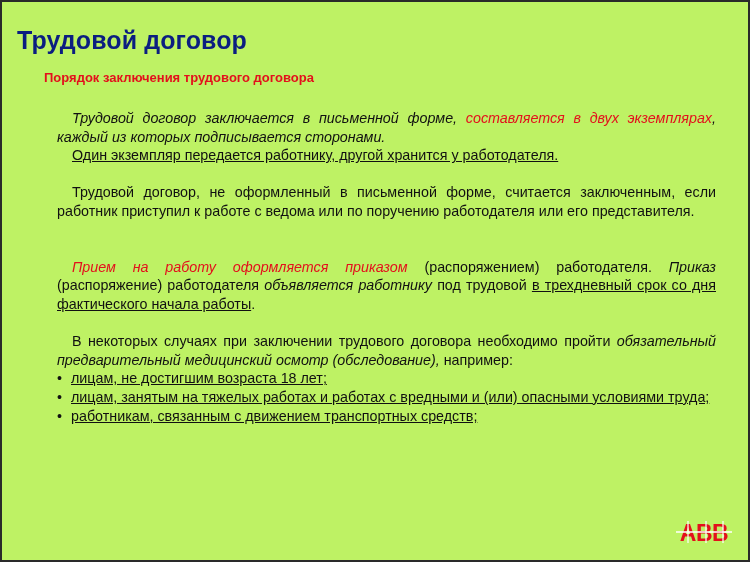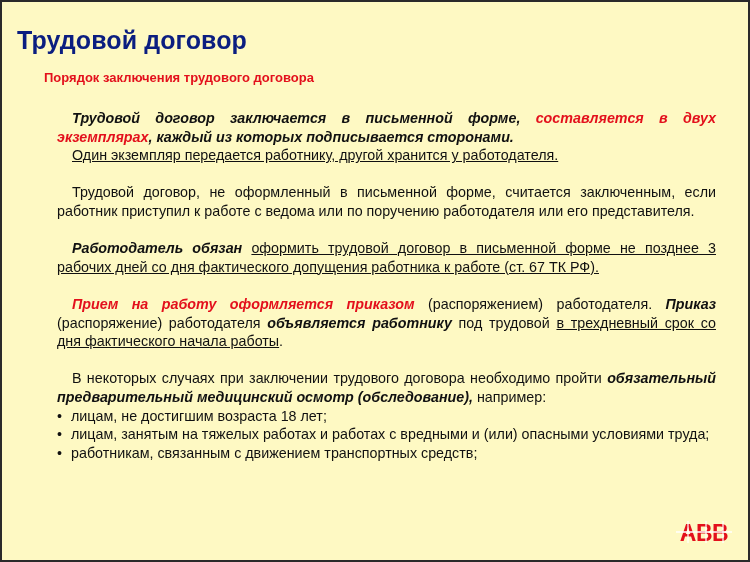--- a/index.html
+++ b/index.html
@@ -2,44 +2,44 @@
 <html><head>
   <meta charset="utf-8">
   <style>
     html, body { margin: 0; padding: 0; background: #ffffff; }
     body { width: 750px; height: 562px; overflow: hidden; }
     .slide {
       position: relative;
       width: 750px; height: 562px;
       box-sizing: border-box;
       border: 2px solid #2a2a2a;
-      background: #fef9c3;
+      background: #bef264;
       font-family: "Liberation Sans", sans-serif;
       color: #111;
     }
     .title {
       position: absolute; left: 15px; top: 24px;
       font-size: 25px; font-weight: bold; color: #0b1e80;
       letter-spacing: 0.1px;
     }
     .subtitle {
       position: absolute; left: 42px; top: 68px;
       font-size: 13px; font-weight: bold; color: #e3101c;
     }
     .body {
       position: absolute; left: 55px; top: 107px; width: 659px;
       font-size: 14.3px; line-height: 18.6px;
       text-align: justify;
     }
     .p { margin: 0; text-indent: 15px; }
     .gap { height: 18.6px; }
-    .bi { font-weight: bold; font-style: italic; }
+    .bi { font-weight: normal; font-style: italic; }
     .red { color: #e3101c; }
     .u { text-decoration: underline; }
-    .bullet { margin: 0; text-align: justify; }
+    .bullet { margin: 0; text-align: justify; text-decoration: underline; }
     .bullet .dot { display: inline-block; width: 14px; text-indent: 0; }
     .logo {
       position: absolute; right: 16px; bottom: 17px;
       width: 56px; height: 22px;
     }
   </style>
 </head>
 <body>
 
 <div class="slide">
@@ -49,21 +49,20 @@
   <div class="body">
     <p class="p"><span class="bi">Трудовой договор заключается в письменной форме, </span><span class="bi red">составляется в двух экземплярах</span><span class="bi">, каждый из которых подписывается сторонами.</span></p>
     <p class="p"><span class="u">Один экземпляр передается работнику, другой хранится у работодателя.</span></p>
 
     <div class="gap"></div>
 
     <p class="p"><span>Трудовой договор, не оформленный в письменной форме, считается заключенным, если работник приступил к работе с ведома или по поручению работодателя или его представителя.</span></p>
 
     <div class="gap"></div>
 
-    <p class="p"><span class="bi">Работодатель обязан</span><span> </span><span class="u">оформить трудовой договор в письменной форме не позднее 3 рабочих дней со дня фактического допущения работника к работе (ст. 67 ТК РФ).</span></p>
 
     <div class="gap"></div>
 
     <p class="p"><span class="bi red">Прием на работу оформляется приказом</span><span> (распоряжением) работодателя. </span><span class="bi">Приказ</span><span> (распоряжение) работодателя </span><span class="bi">объявляется работнику</span><span> под трудовой </span><span class="u">в трехдневный срок со дня фактического начала работы</span><span>.</span></p>
 
     <div class="gap"></div>
 
     <p class="p"><span>В некоторых случаях при заключении трудового договора необходимо пройти </span><span class="bi">обязательный предварительный медицинский осмотр (обследование),</span><span> например:</span></p>
 
     <ul style="margin:0;padding:0;list-style:none;">

